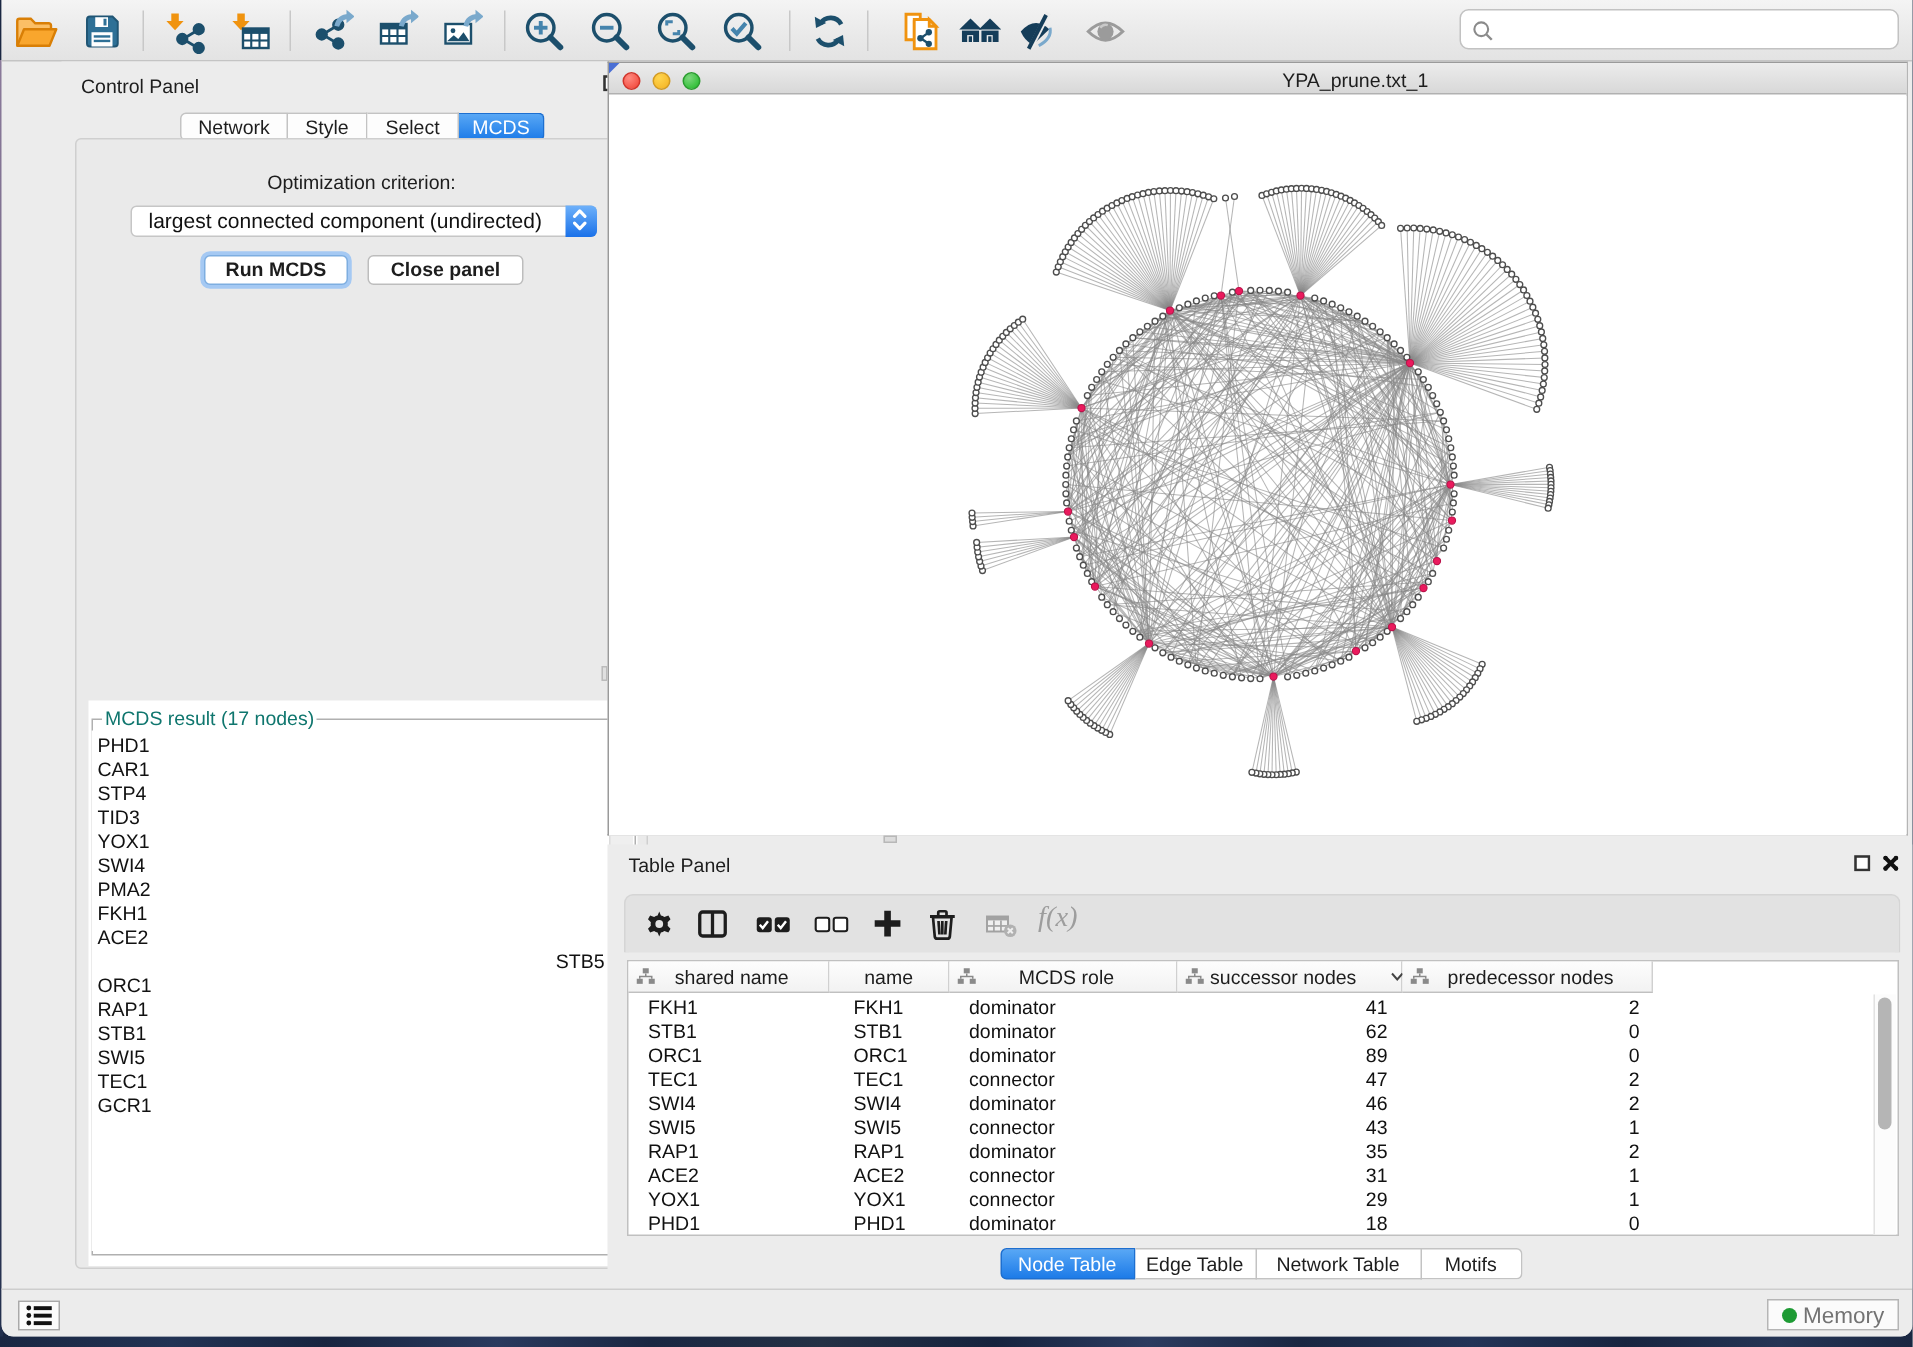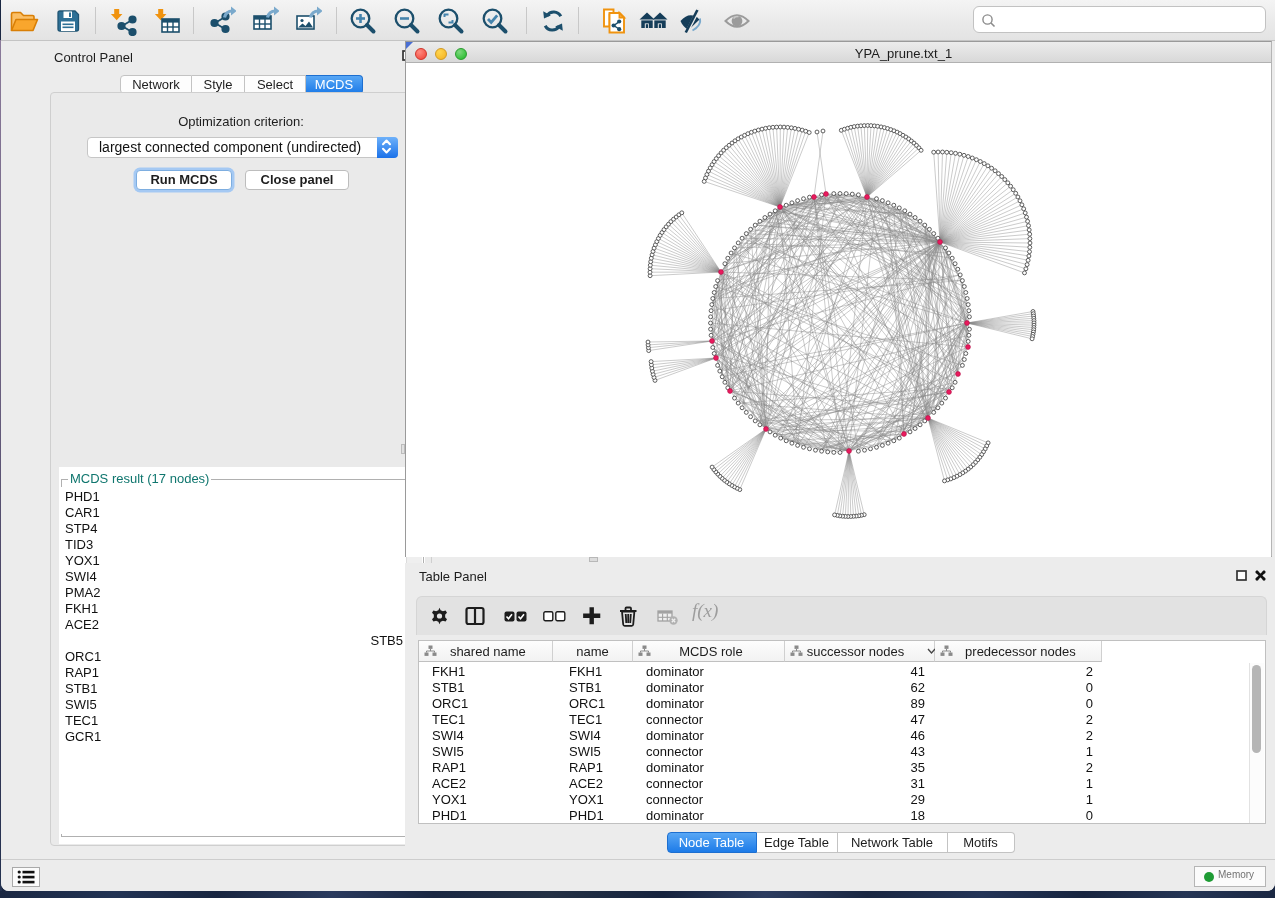--- a/index.html
+++ b/index.html
@@ -84,22 +84,22 @@
   display:flex; align-items:center; justify-content:center; }
 .btab.first { border-left:1px solid #c3c3c3; border-radius:4px 0 0 4px; }
 .btab.last { border-radius:0 4px 4px 0; }
 .btab.sel { background:linear-gradient(#58a7f5,#1d7be8); border-color:#1d6fd0; color:#fff; }
 
 
 #sb { position:absolute; left:0; top:859px; width:1274px; height:32px; background:#ececec;
   border-top:1px solid #cdcdcd; }
 #sb-list { position:absolute; left:11px; top:7px; width:28px; height:20px; background:#fbfbfb;
   border:1px solid #a9a9a9; }
-#sb-mem { position:absolute; right:9px; top:6px; width:72px; height:21px; background:#fbfbfb;
-  border:1px solid #b5b5b5; font-size:10px; color:#737373; }
+#sb-mem { position:absolute; right:9px; top:6px; width:88px; height:21px; background:#fbfbfb;
+  border:1px solid #b5b5b5; font-size:15px; color:#737373; }
 </style>
 </head>
 <body>
 <div id="desk"></div>
 <div id="deskl"></div>
 <div id="win">
   <div id="toolbar">
       <div class="tbi" style="left:7.600000000000001px;"><svg width="30" height="30" viewBox="0 0 30 30" style="">
           <path d="M2.5 24.5 V8 a1.5 1.5 0 0 1 1.5-1.5 h7.5 l3 3 h9 a1.5 1.5 0 0 1 1.5 1.5 v2" fill="#fbbf66" stroke="#d97f06" stroke-width="1.6"></path>
           <path d="M2.5 24.5 L7 13.5 h21.5 L24 24.5 z" fill="#f9a62d" stroke="#d97f06" stroke-width="1.6" stroke-linejoin="round"></path>

